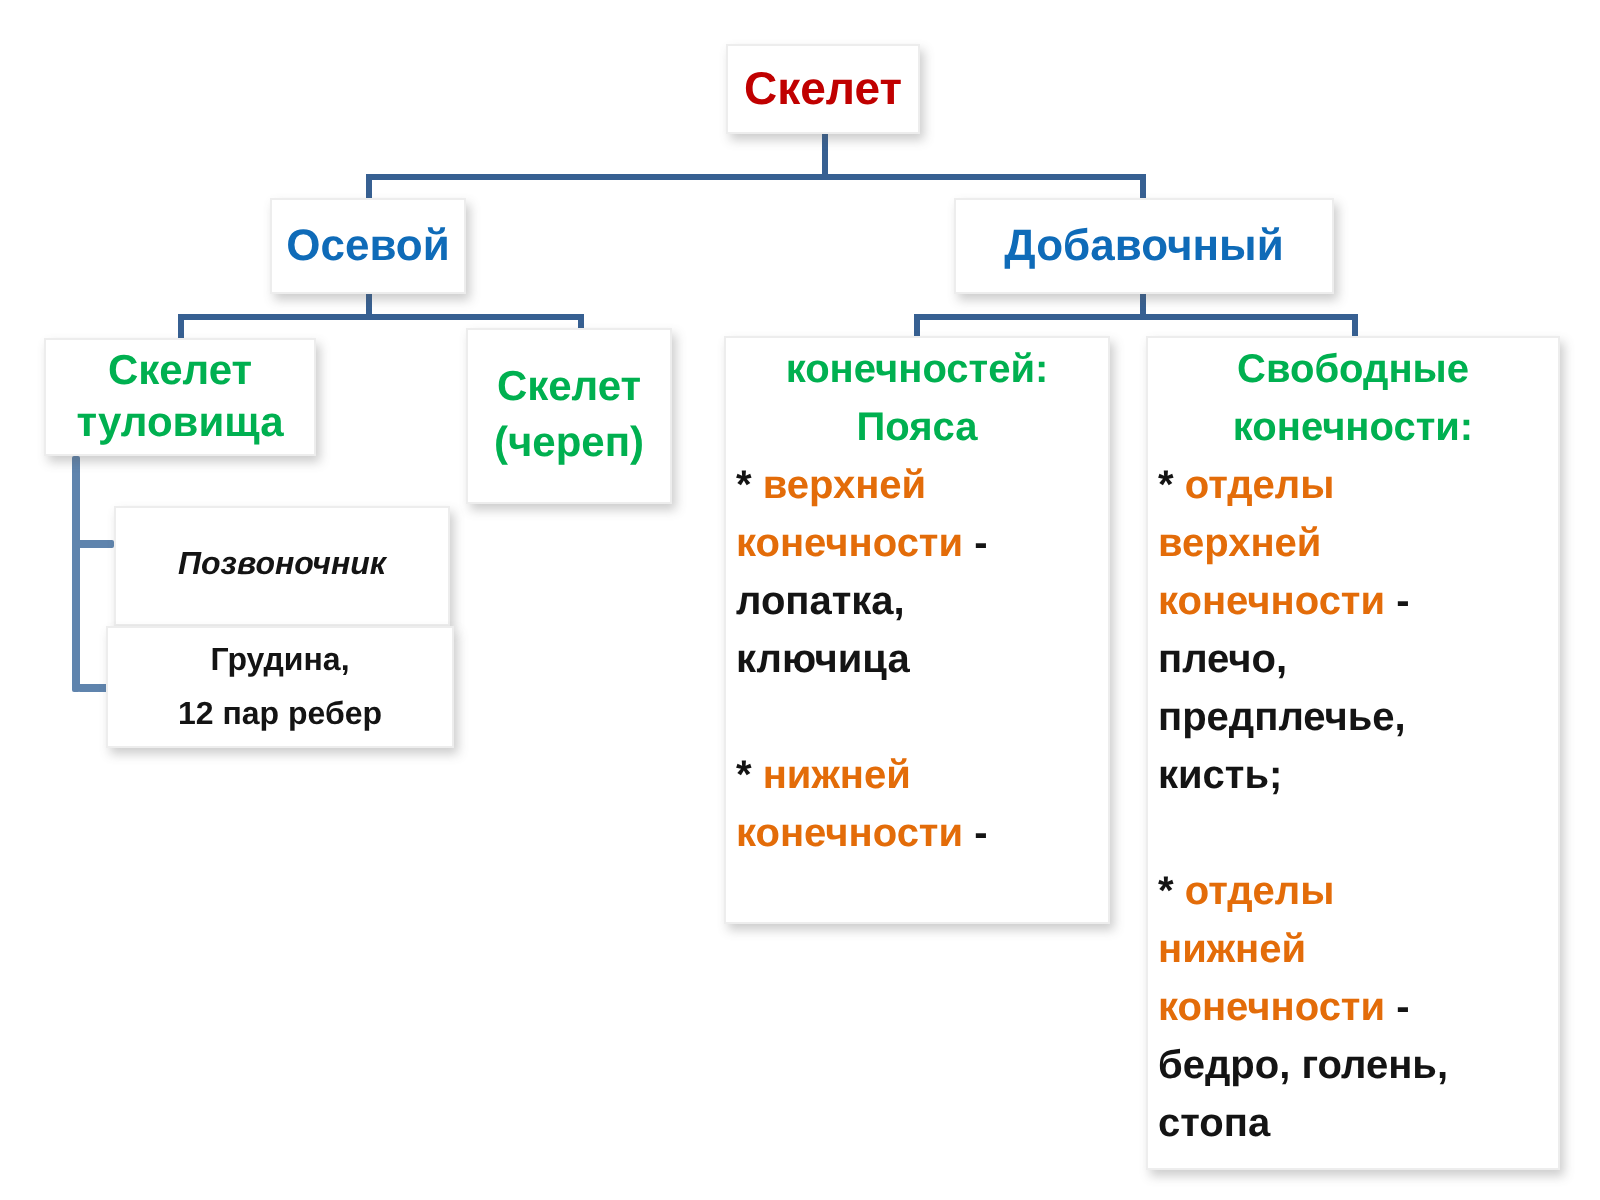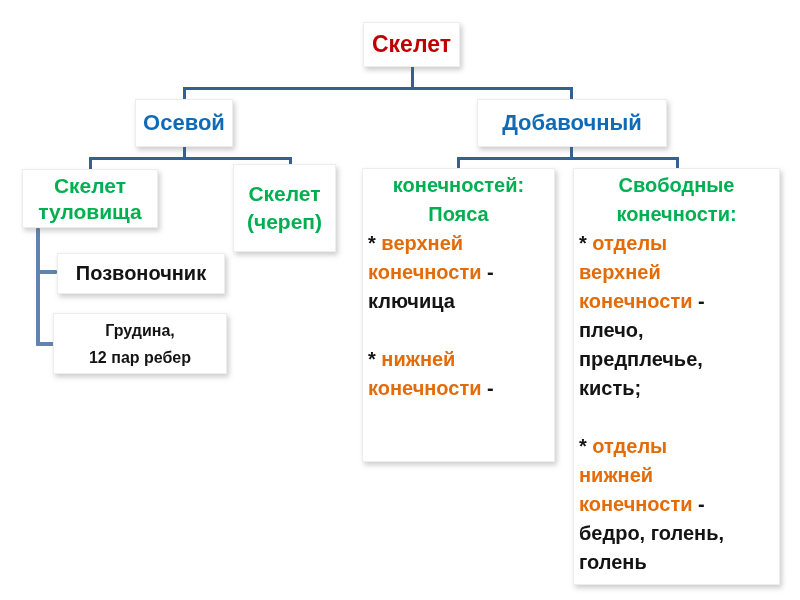--- a/index.html
+++ b/index.html
@@ -21,21 +21,21 @@
   .t-orange{color:#E36C09;}
   .t-black{color:#141414;}
   .cline{position:absolute;background:#376092;}
   .bracket{position:absolute;background:#5F84AD;border-radius:1px;}
 
   #b-root{left:363px;top:22px;width:97px;height:45px;font-size:23px;}
   #b-axial{left:135px;top:99px;width:98px;height:48px;font-size:22px;}
   #b-app{left:477px;top:99px;width:190px;height:48px;font-size:22px;}
   #b-trunk{left:22px;top:169px;width:136px;height:59px;font-size:21px;line-height:26px;}
   #b-head{left:233px;top:164px;width:103px;height:88px;font-size:21px;line-height:28px;}
-  #b-spine{left:57px;top:253px;width:168px;height:41px;font-size:20px;}
+  #b-spine{left:57px;top:253px;width:168px;height:60px;font-size:16px;font-style:italic;}
   #b-sternum{left:53px;top:313px;width:174px;height:61px;font-size:16px;line-height:27px;}
   #b-girdles{left:362px;top:168px;width:193px;height:294px;font-size:20px;line-height:29px;}
   #b-free{left:573px;top:168px;width:207px;height:417px;font-size:20px;line-height:29px;}
 
   
   #v1{left:411px;top:67px;width:3px;height:21px;}
   #h1{left:183px;top:87px;width:390px;height:3px;}
   #d1{left:183px;top:89px;width:3px;height:11px;}
   #d2{left:570px;top:89px;width:3px;height:11px;}
   #v2{left:183px;top:146px;width:3px;height:12px;}
@@ -94,35 +94,36 @@
     </div>
   <div class="box" id="b-sternum">
       <div class="ln" style="text-align: center;"><span class="t-black">Грудина,</span></div>
       <div class="ln" style="text-align: center;"><span class="t-black">12 пар ребер</span></div>
     </div>
   <div class="box tall" id="b-girdles">
       <div class="ln" style="text-align: center;"><span class="t-green">конечностей:</span></div>
       <div class="ln" style="text-align: center;"><span class="t-green">Пояса</span></div>
       <div class="ln"><span class="t-black">* </span><span class="t-orange">верхней</span></div>
       <div class="ln"><span class="t-orange">конечности</span><span class="t-black"> -</span></div>
+      <div class="ln"><span class="t-black">лопатка,</span></div>
       <div class="ln"><span class="t-black">ключица</span></div>
       <div class="ln"><span class="t-black">&nbsp;</span></div>
       <div class="ln"><span class="t-black">* </span><span class="t-orange">нижней</span></div>
       <div class="ln"><span class="t-orange">конечности</span><span class="t-black"> -</span></div>
     </div>
   <div class="box tall" id="b-free">
       <div class="ln" style="text-align: center;"><span class="t-green">Свободные</span></div>
       <div class="ln" style="text-align: center;"><span class="t-green">конечности:</span></div>
       <div class="ln"><span class="t-black">* </span><span class="t-orange">отделы</span></div>
       <div class="ln"><span class="t-orange">верхней</span></div>
       <div class="ln"><span class="t-orange">конечности</span><span class="t-black"> -</span></div>
       <div class="ln"><span class="t-black">плечо,</span></div>
       <div class="ln"><span class="t-black">предплечье,</span></div>
       <div class="ln"><span class="t-black">кисть;</span></div>
       <div class="ln"><span class="t-black">&nbsp;</span></div>
       <div class="ln"><span class="t-black">* </span><span class="t-orange">отделы</span></div>
       <div class="ln"><span class="t-orange">нижней</span></div>
       <div class="ln"><span class="t-orange">конечности</span><span class="t-black"> -</span></div>
       <div class="ln"><span class="t-black">бедро, голень,</span></div>
-      <div class="ln"><span class="t-black">голень</span></div>
+      <div class="ln"><span class="t-black">стопа</span></div>
     </div>
 
 </div>
 
 </body></html>

